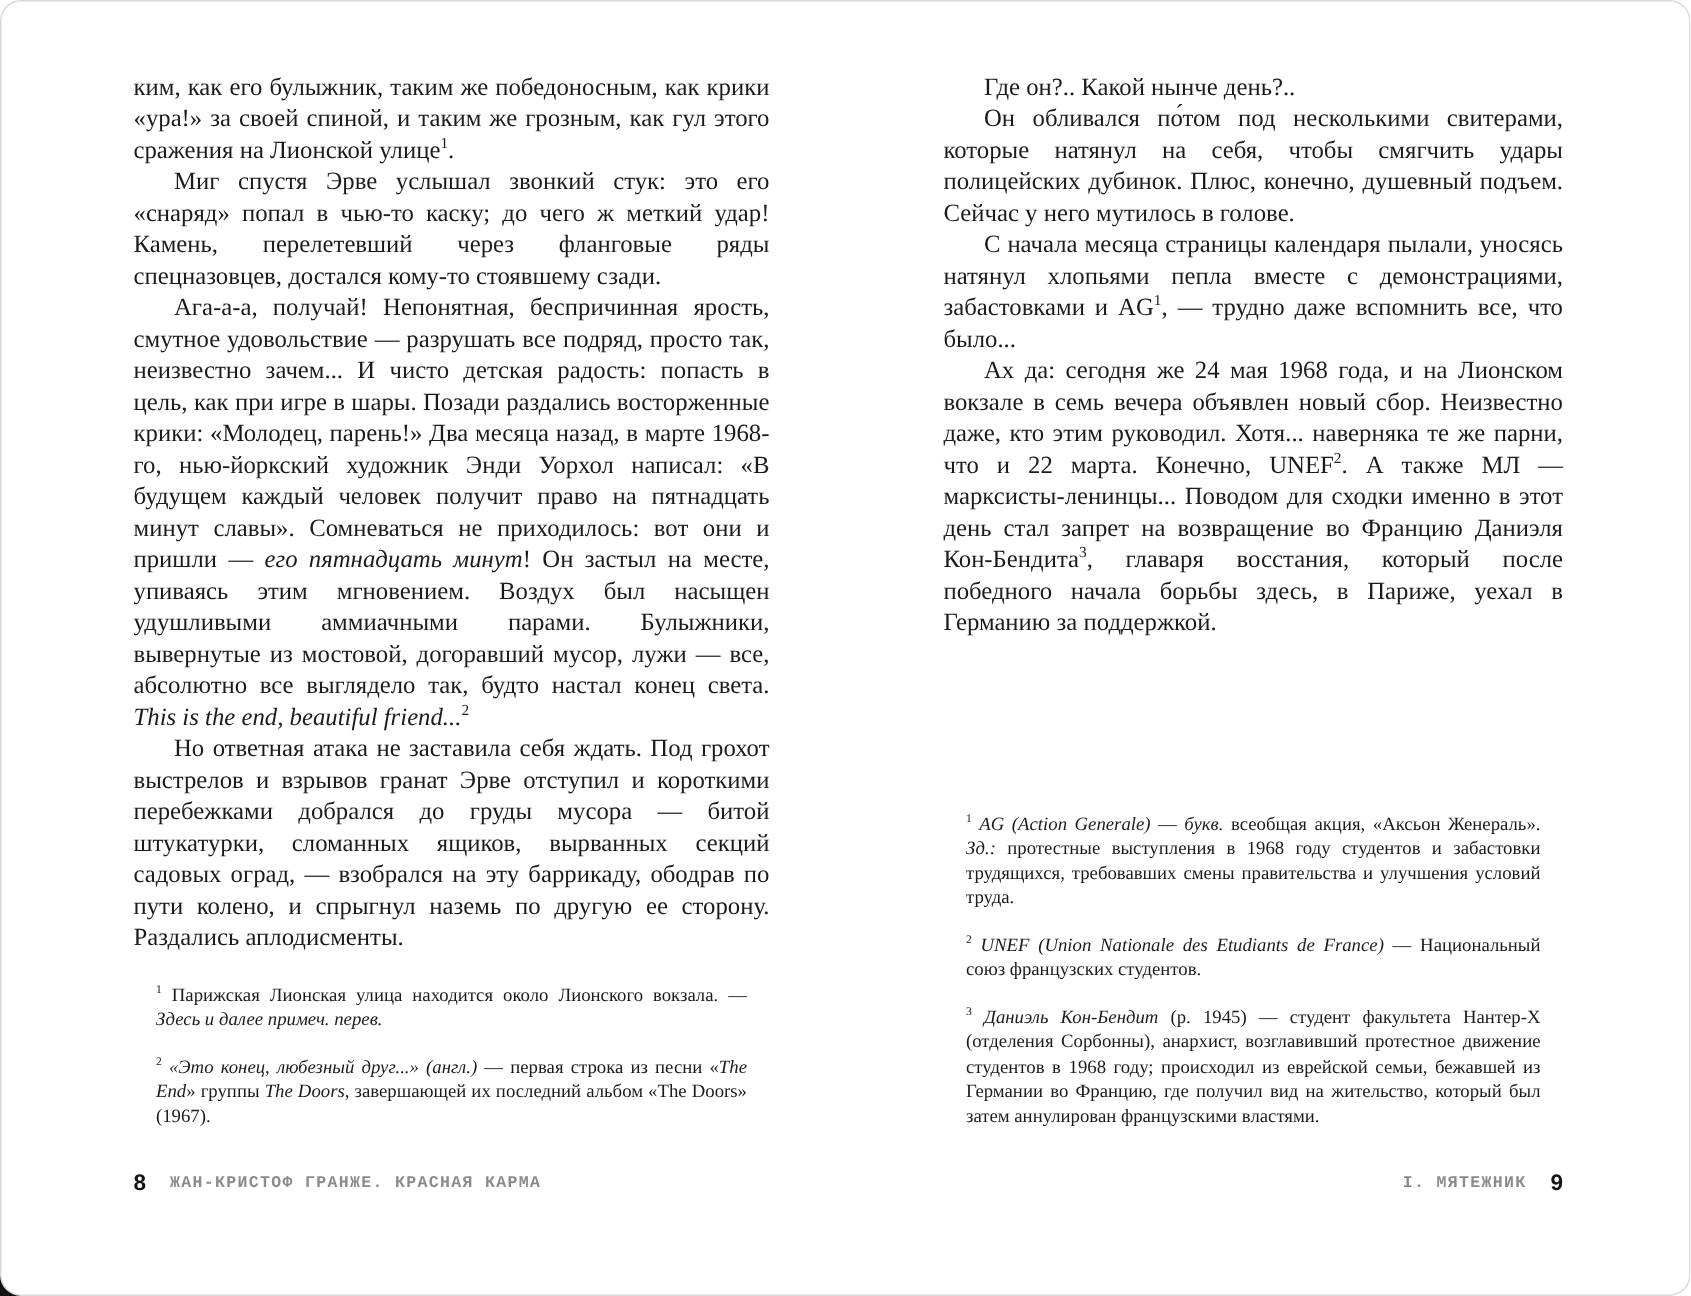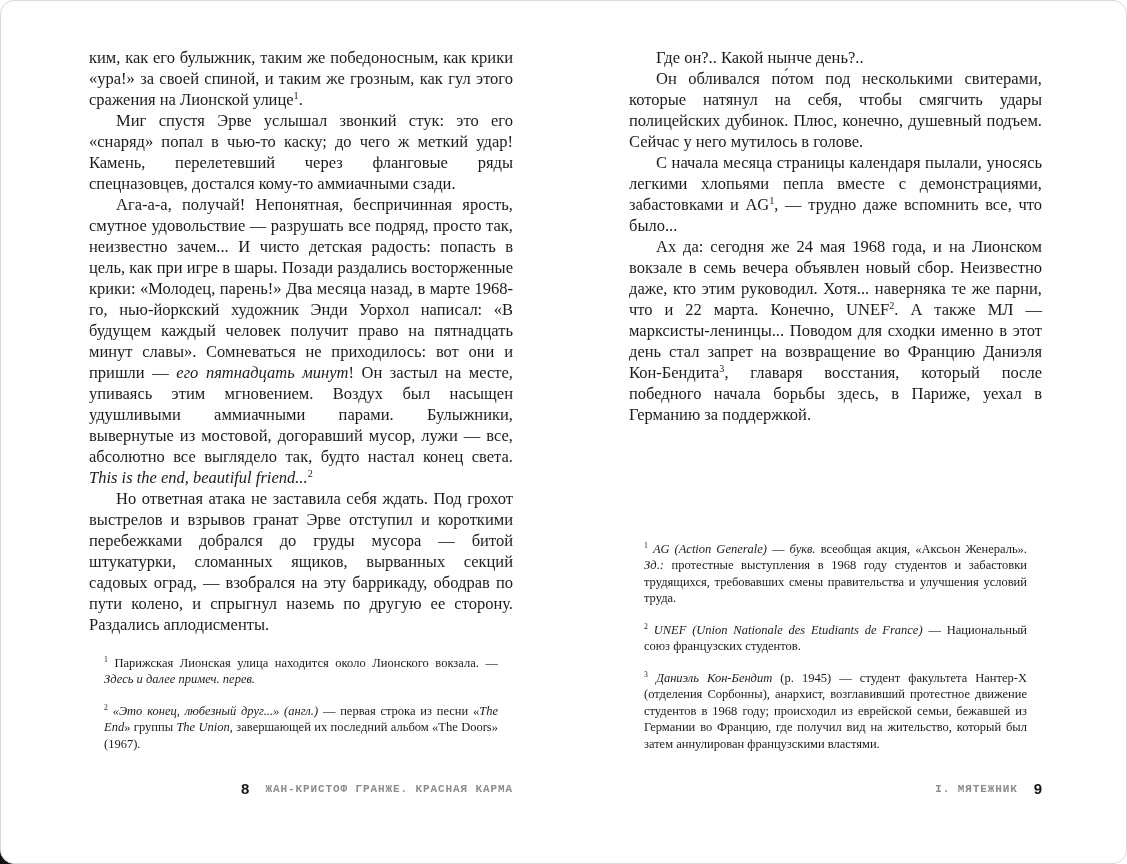--- a/index.html
+++ b/index.html
@@ -23,21 +23,20 @@
     box-sizing: border-box;
     display: flex;
     padding: 46px 84px 22px 88px;
     gap: 116px;
   }
   .page {
     display: flex; flex-direction: column;
     height: 750px;
     color: #1b1b1b;
     box-sizing: border-box;
-    align-items: flex-end;
   }
   .page.left  { width: 425px; }
   .page.right { width: 414px; }
 
   .para {
     margin: 0;
     text-align: justify;
     font-size: 16.5px;
     line-height: 21px;
     hyphens: auto;
@@ -83,39 +82,39 @@
 </head>
 <body>
 
 <div class="corner-dark"></div>
 
 <div class="sheet">
 
   <div class="page left">
     <div>
       <p class="para"><span>ким, как его булыжник, таким же победоносным, как крики «ура!» за своей спиной, и таким же грозным, как гул этого сражения на Лионской улице</span><sup>1</sup><span>.</span></p>
-      <p class="para indent"><span>Миг спустя Эрве услышал звонкий стук: это его «снаряд» попал в чью-то каску; до чего ж меткий удар! Камень, перелетевший через фланговые ряды спецназовцев, достался кому-то аммиачными сзади.</span></p>
+      <p class="para indent"><span>Миг спустя Эрве услышал звонкий стук: это его «снаряд» попал в чью-то каску; до чего ж меткий удар! Камень, перелетевший через фланговые ряды спецназовцев, достался кому-то стоявшему сзади.</span></p>
       <p class="para indent"><span>Ага-а-а, получай! Непонятная, беспричинная ярость, смутное удовольствие — разрушать все подряд, просто так, неизвестно зачем... И чисто детская радость: попасть в цель, как при игре в шары. Позади раздались восторженные крики: «Молодец, парень!» Два месяца назад, в марте 1968-го, нью-йоркский художник Энди Уорхол написал: «В будущем каждый человек получит право на пятнадцать минут славы». Сомневаться не приходилось: вот они и пришли — </span><span class="it">его пятнадцать минут</span><span>! Он застыл на месте, упиваясь этим мгновением. Воздух был насыщен удушливыми аммиачными парами. Булыжники, вывернутые из мостовой, догоравший мусор, лужи — все, абсолютно все выглядело так, будто настал конец света. </span><span class="it">This is the end, beautiful friend...</span><sup>2</sup></p>
       <p class="para indent"><span>Но ответная атака не заставила себя ждать. Под грохот выстрелов и взрывов гранат Эрве отступил и короткими перебежками добрался до груды мусора — битой штукатурки, сломанных ящиков, вырванных секций садовых оград, — взобрался на эту баррикаду, ободрав по пути колено, и спрыгнул наземь по другую ее сторону. Раздались аплодисменты.</span></p>
     </div>
     <div class="footnotes">
       <p class="fn"><sup>1</sup><span> Парижская Лионская улица находится около Лионского вокзала. — </span><span class="it">Здесь и далее примеч. перев.</span></p>
-      <p class="fn"><sup>2</sup><span class="it"> «Это конец, любезный друг...» </span><span class="it">(англ.)</span><span> — первая строка из песни «</span><span class="it">The End</span><span>» группы </span><span class="it">The Union</span><span>, завершающей их последний альбом «The Doors» (1967).</span></p>
+      <p class="fn"><sup>2</sup><span class="it"> «Это конец, любезный друг...» </span><span class="it">(англ.)</span><span> — первая строка из песни «</span><span class="it">The End</span><span>» группы </span><span class="it">The Doors</span><span>, завершающей их последний альбом «The Doors» (1967).</span></p>
     </div>
     <div class="footer">
       <span class="pnum">8</span>
       <span class="rtitle">ЖАН-КРИСТОФ ГРАНЖЕ. КРАСНАЯ КАРМА</span>
     </div>
   </div>
 
   <div class="page right">
     <div>
       <p class="para indent"><span>Где он?.. Какой нынче день?..</span></p>
       <p class="para indent"><span>Он обливался по́том под несколькими свитерами, которые натянул на себя, чтобы смягчить удары полицейских дубинок. Плюс, конечно, душевный подъем. Сейчас у него мутилось в голове.</span></p>
-      <p class="para indent"><span>С начала месяца страницы календаря пылали, уносясь легкими хлопьями пепла вместе с демонстрациями, забастовками и AG</span><sup>1</sup><span>, — трудно даже вспомнить все, что было...</span></p>
+      <p class="para indent"><span>С начала месяца страницы календаря пылали, уносясь натянул хлопьями пепла вместе с демонстрациями, забастовками и AG</span><sup>1</sup><span>, — трудно даже вспомнить все, что было...</span></p>
       <p class="para indent"><span>Ах да: сегодня же 24 мая 1968 года, и на Лионском вокзале в семь вечера объявлен новый сбор. Неизвестно даже, кто этим руководил. Хотя... наверняка те же парни, что и 22 марта. Конечно, UNEF</span><sup>2</sup><span>. А также МЛ — марксисты-ленинцы... Поводом для сходки именно в этот день стал запрет на возвращение во Францию Даниэля Кон-Бендита</span><sup>3</sup><span>, главаря восстания, который после победного начала борьбы здесь, в Париже, уехал в Германию за поддержкой.</span></p>
     </div>
     <div class="footnotes">
       <p class="fn"><sup>1</sup><span> </span><span class="it">AG (Action Generale)</span><span> — </span><span class="it">букв.</span><span> всеобщая акция, «Аксьон Женераль». </span><span class="it">Зд.:</span><span> протестные выступления в 1968 году студентов и забастовки трудящихся, требовавших смены правительства и улучшения условий труда.</span></p>
       <p class="fn"><sup>2</sup><span> </span><span class="it">UNEF (Union Nationale des Etudiants de France)</span><span> — Национальный союз французских студентов.</span></p>
       <p class="fn"><sup>3</sup><span> </span><span class="it">Даниэль Кон-Бендит</span><span> (р. 1945) — студент факультета Нантер-Х (отделения Сорбонны), анархист, возглавивший протестное движение студентов в 1968 году; происходил из еврейской семьи, бежавшей из Германии во Францию, где получил вид на жительство, который был затем аннулирован французскими властями.</span></p>
     </div>
     <div class="footer right-align">
       <span class="rtitle">I. МЯТЕЖНИК</span>
       <span class="pnum">9</span>

